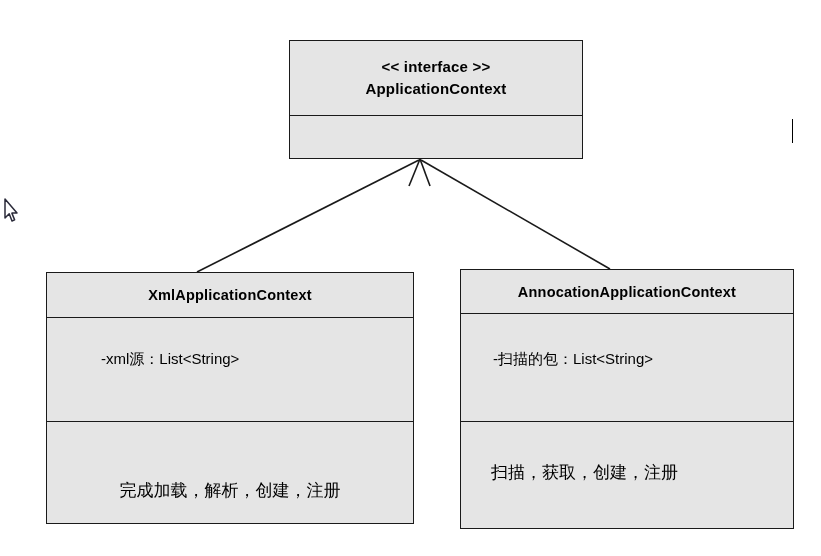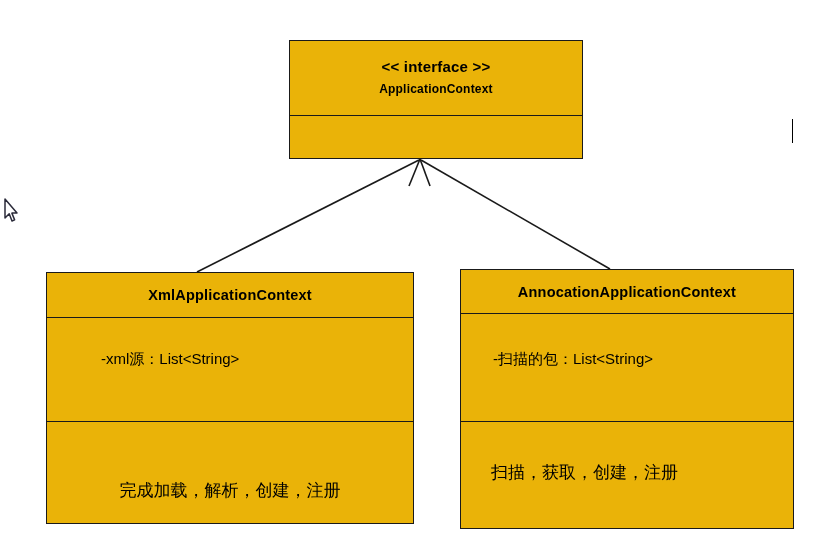--- a/index.html
+++ b/index.html
@@ -22,21 +22,21 @@
     top: 0;
     width: 821px;
     height: 556px;
   }
 
   
   .uml-box {
     position: absolute;
     box-sizing: border-box;
     border: 1.6px solid #1a1a1a;
-    background: #eab308;
+    background: #e5e5e5;
   }
   .uml-compartment {
     position: absolute;
     left: 0;
     right: 0;
     box-sizing: border-box;
     display: flex;
     align-items: center;
     justify-content: center;
     text-align: center;
@@ -50,21 +50,21 @@
   }
 
   .iface-stereo {
     font-weight: bold;
     font-size: 15px;
     line-height: 22px;
     letter-spacing: 0.2px;
   }
   .iface-name {
     font-weight: bold;
-    font-size: 12px;
+    font-size: 15px;
     line-height: 22px;
     letter-spacing: 0.2px;
   }
   .class-title {
     font-weight: bold;
     font-size: 14.5px;
     letter-spacing: 0.2px;
   }
   .class-attr {
     font-size: 15px;

